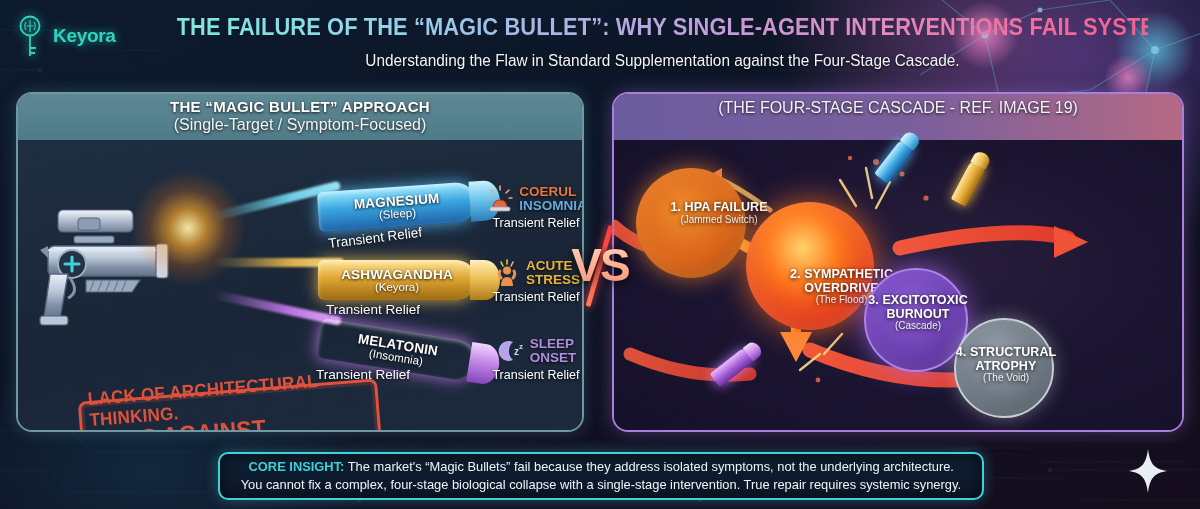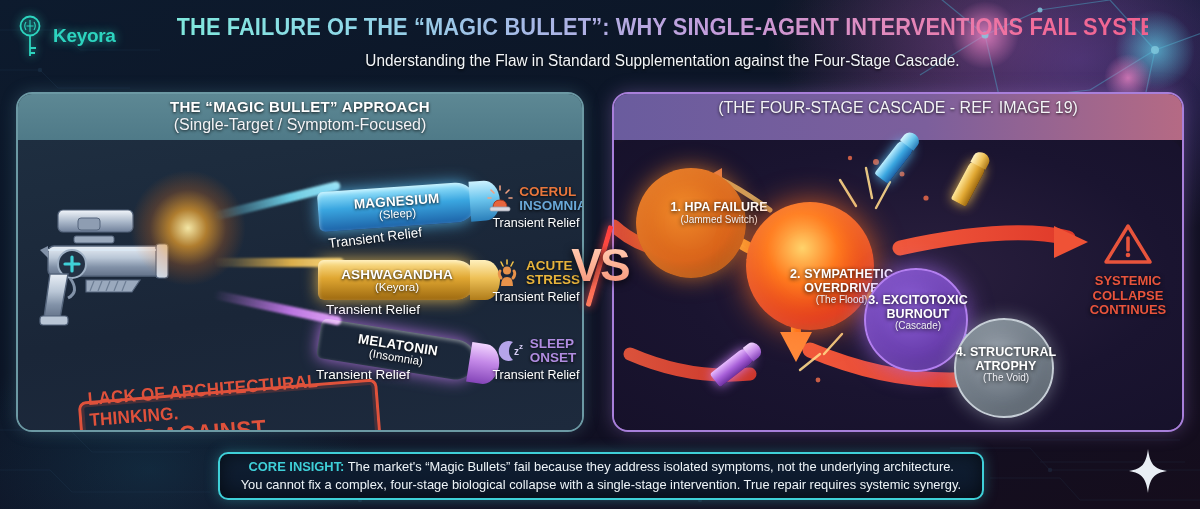--- a/index.html
+++ b/index.html
@@ -72,21 +72,21 @@
   .panel-head h2 {
     font-size: 15px; font-weight: bold; color: #fff; letter-spacing: .3px;
     text-transform: uppercase; text-shadow: 0 1px 3px rgba(0,0,0,.85);
   }
   .panel-head h3 {
     font-size: 16px; font-weight: normal; color: #f3f3f6; margin-top: 1px;
     text-shadow: 0 1px 3px rgba(0,0,0,.85);
   }
   .panel-body { position: relative; height: 290px; }
   .panel-left .panel-body { background: linear-gradient(170deg, #1e2e40 0%, #1a2638 55%, #1d2a3d 100%); }
-  .panel-right .panel-body { background: radial-gradient(ellipse at 55% 45%, #2a1f3e 0%, #1a1430 55%, #16112a 100%); border-radius: 15px; }
+  .panel-right .panel-body { background: radial-gradient(ellipse at 55% 45%, #2a1f3e 0%, #1a1430 55%, #16112a 100%); }
 
   
   .gun-wrap { position: absolute; left: 10px; top: 48px; width: 215px; height: 160px; }
   .muzzle-flash {
     position: absolute; left: 170px; top: 88px; width: 120px; height: 120px;
     transform: translate(-50%,-50%);
     background: radial-gradient(circle, rgba(255,240,170,.95) 0%, rgba(255,170,40,.65) 22%, rgba(255,120,20,.22) 45%, transparent 68%);
     border-radius: 50%;
     pointer-events: none;
   }
@@ -563,32 +563,20 @@
         <div class="node-label">
           <div class="node-t">4. STRUCTURAL ATROPHY</div>
           <div class="node-s">(The Void)</div>
         </div>
       </div>
 
       <div class="rb rb-blue" style="left:258px; top:12px; transform: rotate(-52deg);"></div>
       <div class="rb rb-gold" style="left:332px; top:34px; transform: rotate(-62deg);"></div>
       <div class="rb rb-violet" style="left:96px; top:218px; transform: rotate(-38deg);"></div>
 
-      <div class="collapse">
-        <svg class="warn-tri" viewBox="0 0 50 44">
-          <path d="M25 4 L47 40 H3 Z" fill="none" stroke="#e8543c" stroke-width="3.4" stroke-linejoin="round"></path>
-          <path d="M25 16 v12" stroke="#e8543c" stroke-width="3.6" stroke-linecap="round"></path>
-          <circle cx="25" cy="33" r="2.3" fill="#e8543c"></circle>
-        </svg>
-        <div class="collapse-txt">
-          <span style="display:block;">SYSTEMIC</span>
-          <span style="display:block;">COLLAPSE</span>
-          <span style="display:block;">CONTINUES</span>
-        </div>
-      </div>
     </div>
   </div>
 
   <div class="insight">
     <p>
       <b>CORE INSIGHT:</b>
       <span>The market's “Magic Bullets” fail because they address isolated symptoms, not the underlying architecture.</span>
     </p>
     <p>You cannot fix a complex, four-stage biological collapse with a single-stage intervention. True repair requires systemic synergy.</p>
   </div>

